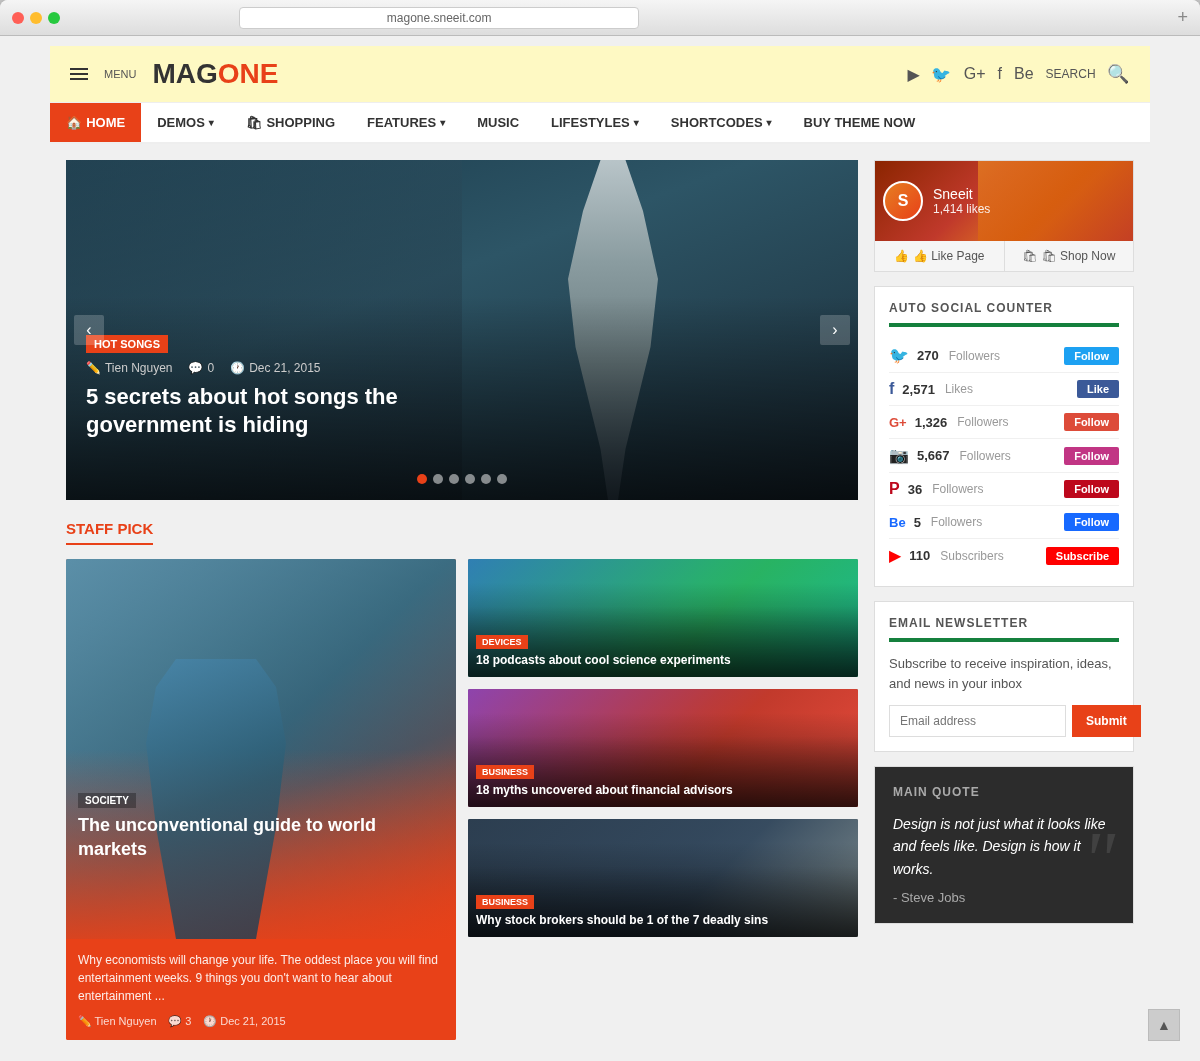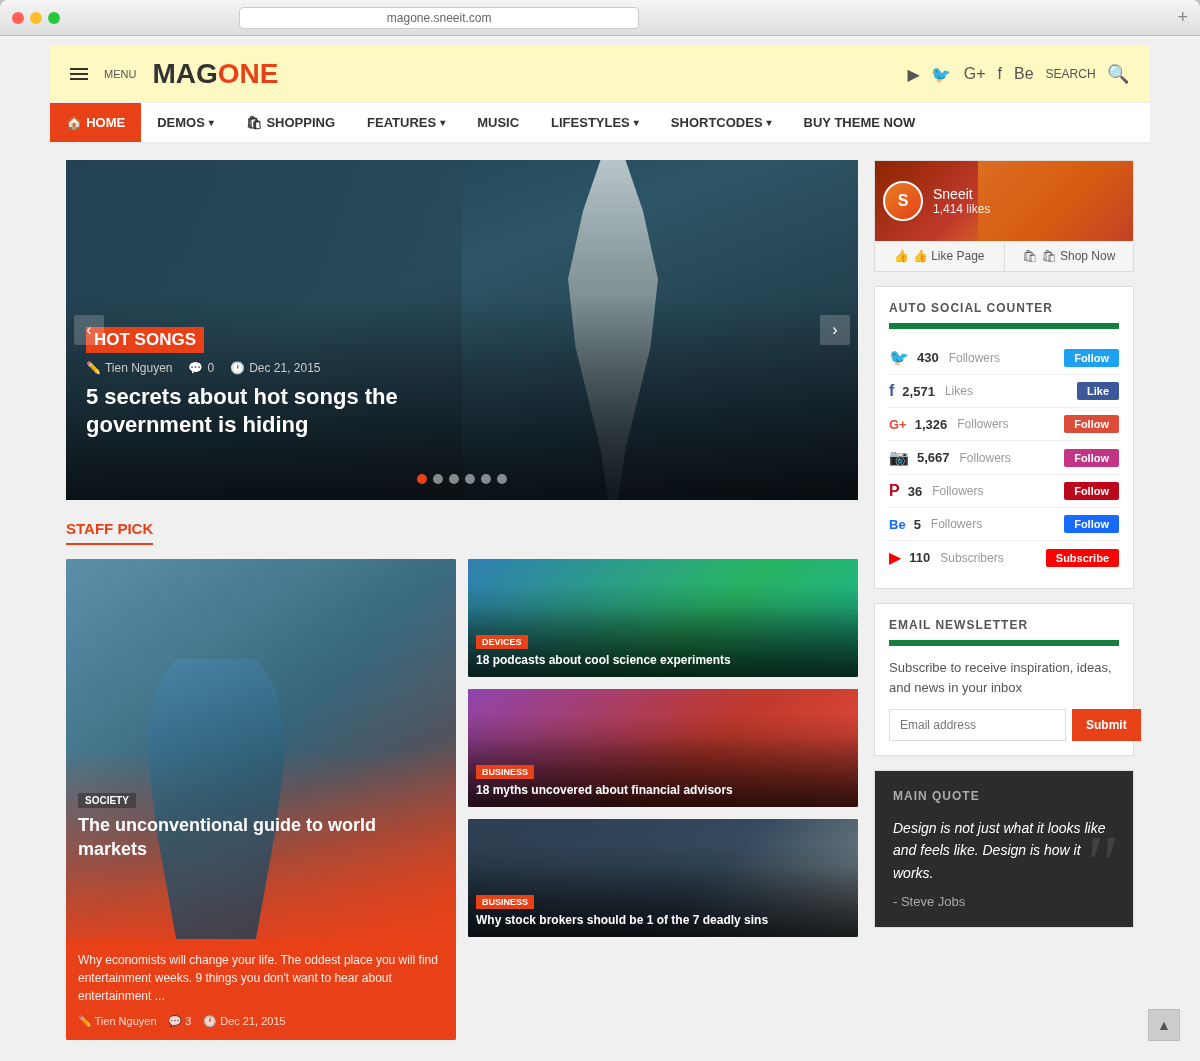--- a/index.html
+++ b/index.html
@@ -117,21 +117,21 @@
     .hero-content {
       position: absolute;
       bottom: 60px;
       left: 20px;
       right: 20px;
       z-index: 10;
     }
     .hero-category-badge {
       background: #e84118;
       color: #fff;
-      font-size: 17px;
+      font-size: 11px;
       font-weight: bold;
       padding: 3px 8px;
       display: inline-block;
       margin-bottom: 8px;
       text-transform: uppercase;
     }
     .hero-meta {
       display: flex; align-items: center; gap: 16px;
       color: #ccc; font-size: 12px; margin-bottom: 8px;
     }
@@ -277,21 +277,21 @@
 
     
     .sidebar-widget {
       background: #fff; padding: 14px; margin-bottom: 14px;
       border: 1px solid #ddd;
     }
     .widget-title {
       font-size: 12px; font-weight: bold; color: #555;
       text-transform: uppercase; letter-spacing: 1px;
       margin-bottom: 12px; padding-bottom: 8px;
-      border-bottom: 6px solid #15803d;
+      border-bottom: 4px solid #15803d;
     }
     .social-row {
       display: flex; align-items: center; justify-content: space-between;
       padding: 7px 0; border-bottom: 1px solid #f0f0f0;
     }
     .social-row:last-child { border-bottom: none; }
     .social-left { display: flex; align-items: center; gap: 8px; }
     .social-ico { font-size: 16px; }
     .twitter-ico { color: #1da1f2; }
     .facebook-ico { color: #3b5998; }
@@ -591,21 +591,21 @@
                 </div>
               </div>
             </div>
 
             <div class="sidebar-widget">
               <div class="widget-title">AUTO SOCIAL COUNTER</div>
 
               <div class="social-row">
                 <div class="social-left">
                   <span class="social-ico twitter-ico">🐦</span>
-                  <span class="social-count">430</span>
+                  <span class="social-count">270</span>
                   <span class="social-unit">Followers</span>
                 </div>
                 <div class="social-btn btn-twitter">Follow</div>
               </div>
 
               <div class="social-row">
                 <div class="social-left">
                   <span class="social-ico facebook-ico" style="font-weight:bold;font-size:16px;">f</span>
                   <span class="social-count">2,571</span>
                   <span class="social-unit">Likes</span>

